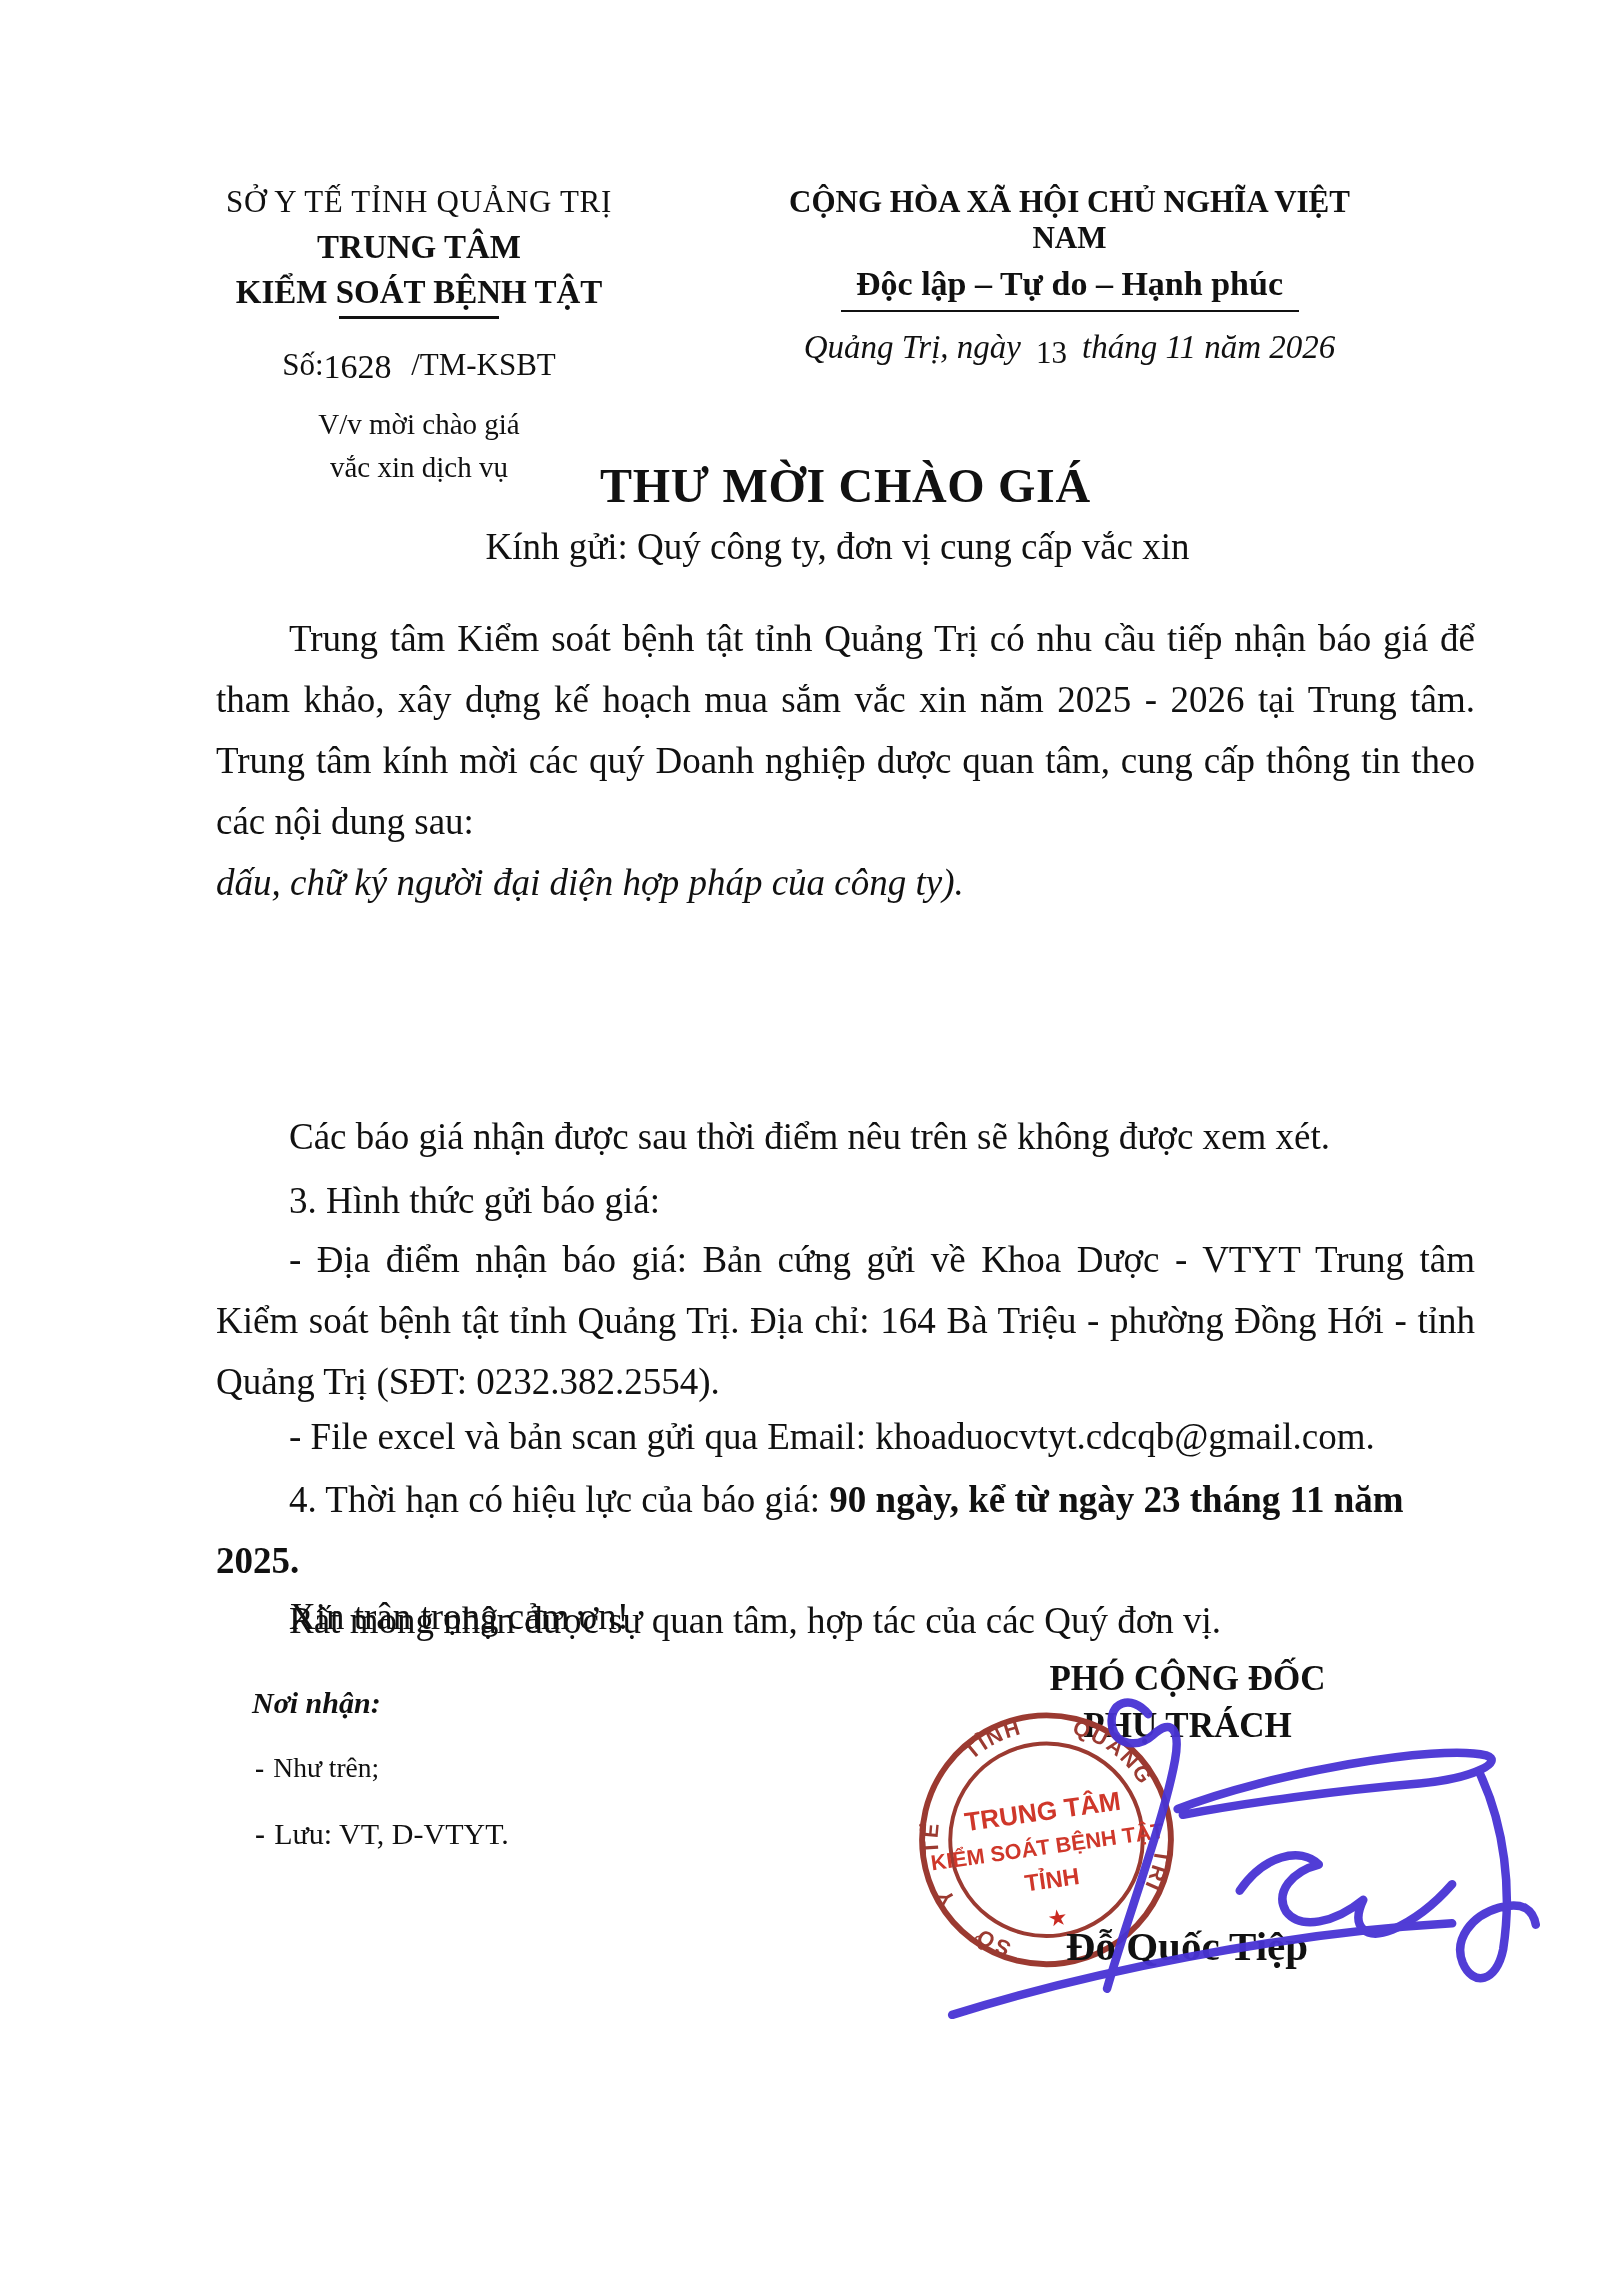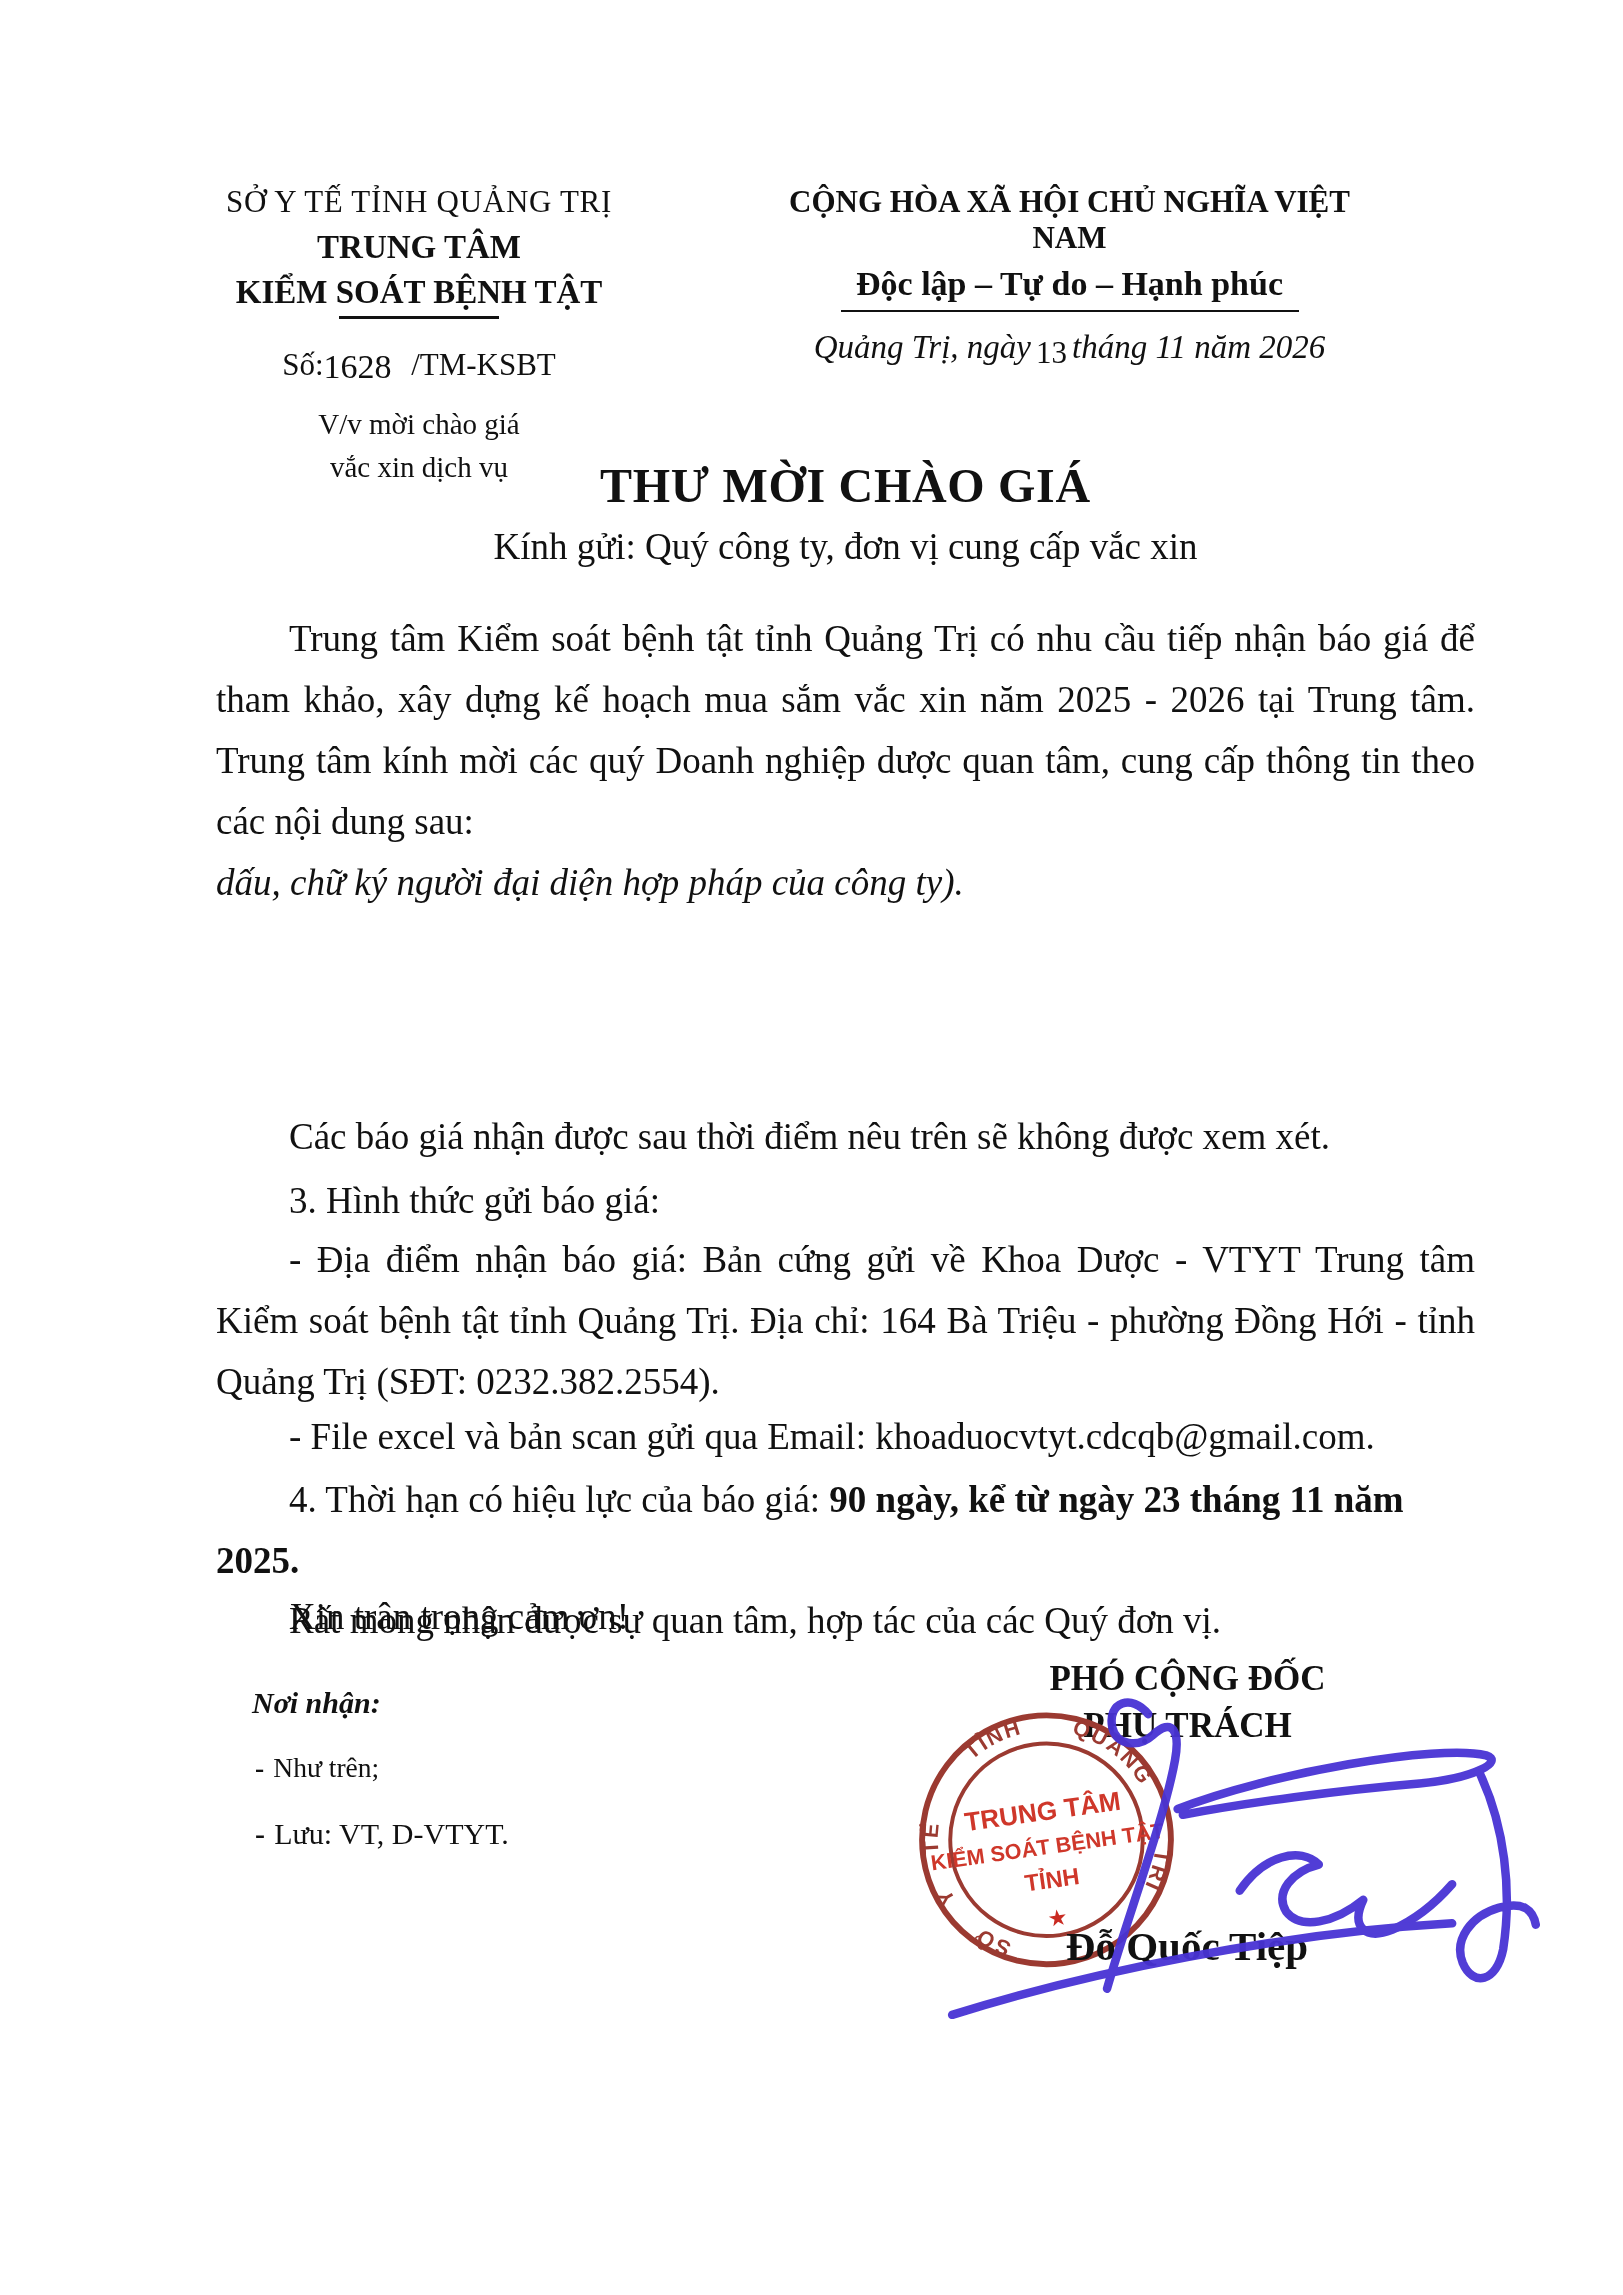--- a/index.html
+++ b/index.html
@@ -21,24 +21,24 @@
   .hl-num{font-size:31px;margin-top:26px;}
   .hl-num .doc-no{font-size:34px;display:inline-block;transform:translateY(3.3px);}
   .hl-num .suffix{margin-left:19.6px;}
   .hl-sub{font-size:29px;margin-top:25px;}
   .hl-sub2{font-size:29px;margin-top:10.5px;}
   .hr{left:772px;top:184px;width:595px;}
   .hr1{font-size:31px;font-weight:700;}
   .hr2{font-size:34px;font-weight:700;margin-top:9.2px;}
   .hr-rule{margin:6.5px auto 0 auto;width:458px;}
   .hr-date{font-size:33px;font-style:italic;margin-top:17px;}
-  .hr-date .day{font-style:normal;font-size:31px;display:inline-block;transform:translateY(4.6px);margin:0 5px;}
+  .hr-date .day{font-style:normal;font-size:31px;display:inline-block;transform:translateY(4.6px);margin:0 15px;}
   
   .title{left:216px;top:458px;width:1259px;font-size:48px;font-weight:700;letter-spacing:0.7px;}
-  .salutation{left:216px;top:525px;width:1259px;font-size:37px;}
+  .salutation{left:208px;top:525px;width:1259px;font-size:37px;}
   
   .para{left:216px;width:1259px;font-size:37px;line-height:61px;}
   .bl{width:100%;}
   .jl{text-align:justify;text-align-last:justify;}
   .ind{text-indent:73px;}
   .p1{top:608px;}  .p2{top:852px;} .p3{top:979px;} .p4{top:1106px;}
   .p5{top:1170px;} .p6{top:1229px;} .p7{top:1406px;} .p8{top:1469px;}
   .p9{top:1590px;} .p10{top:1586px;}
   
   .fl-label{left:252px;top:1686px;font-size:30px;font-weight:700;font-style:italic;}

